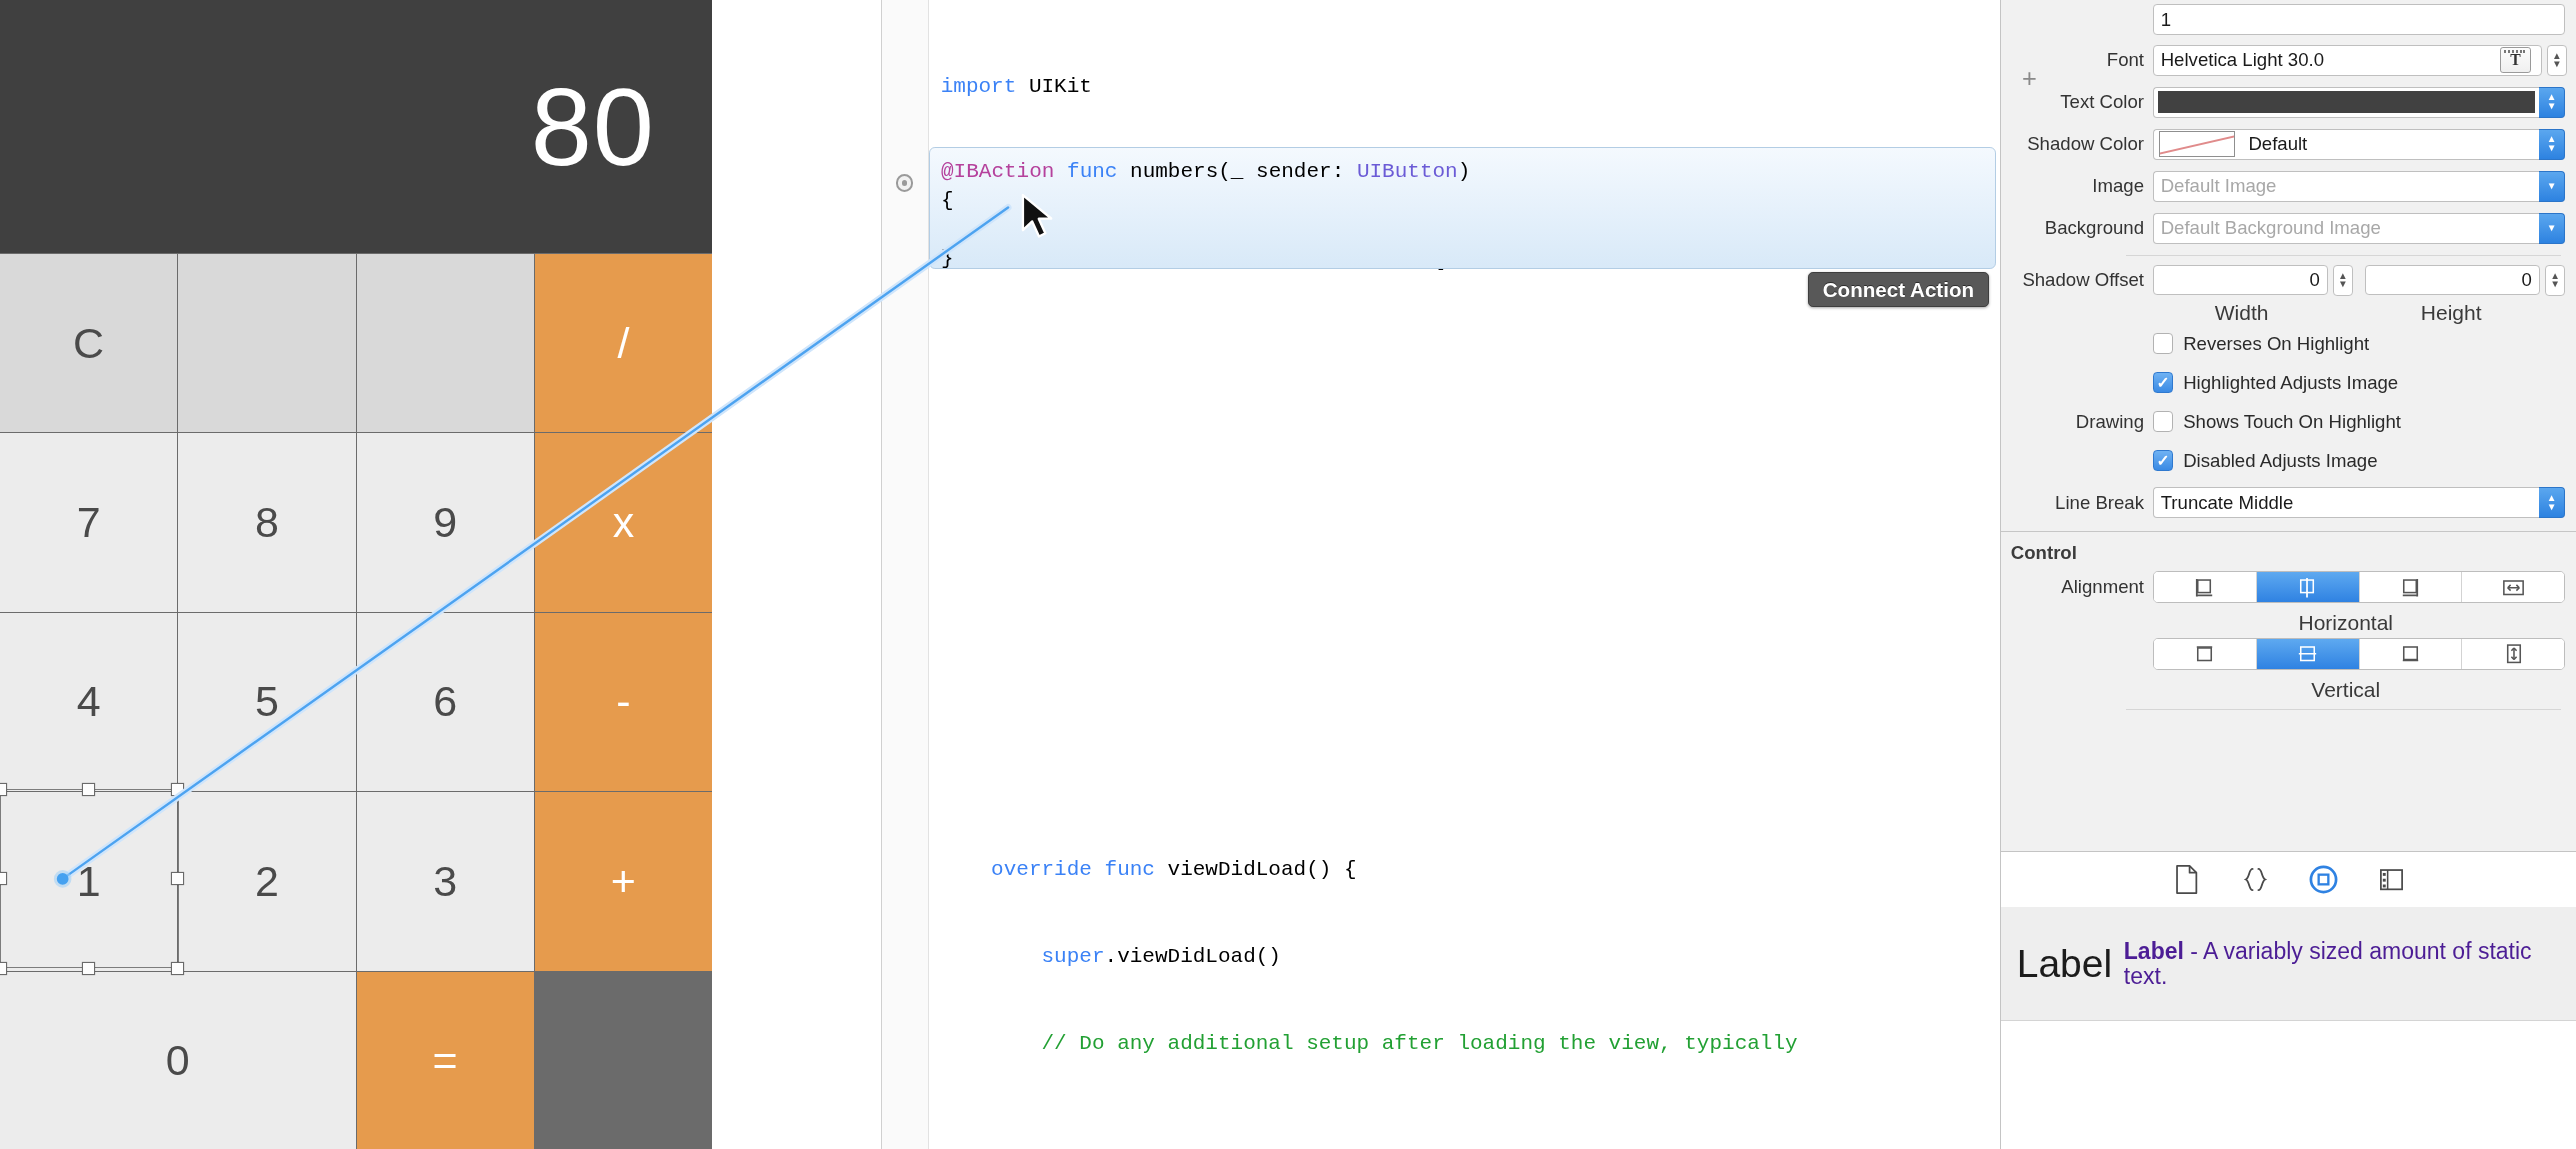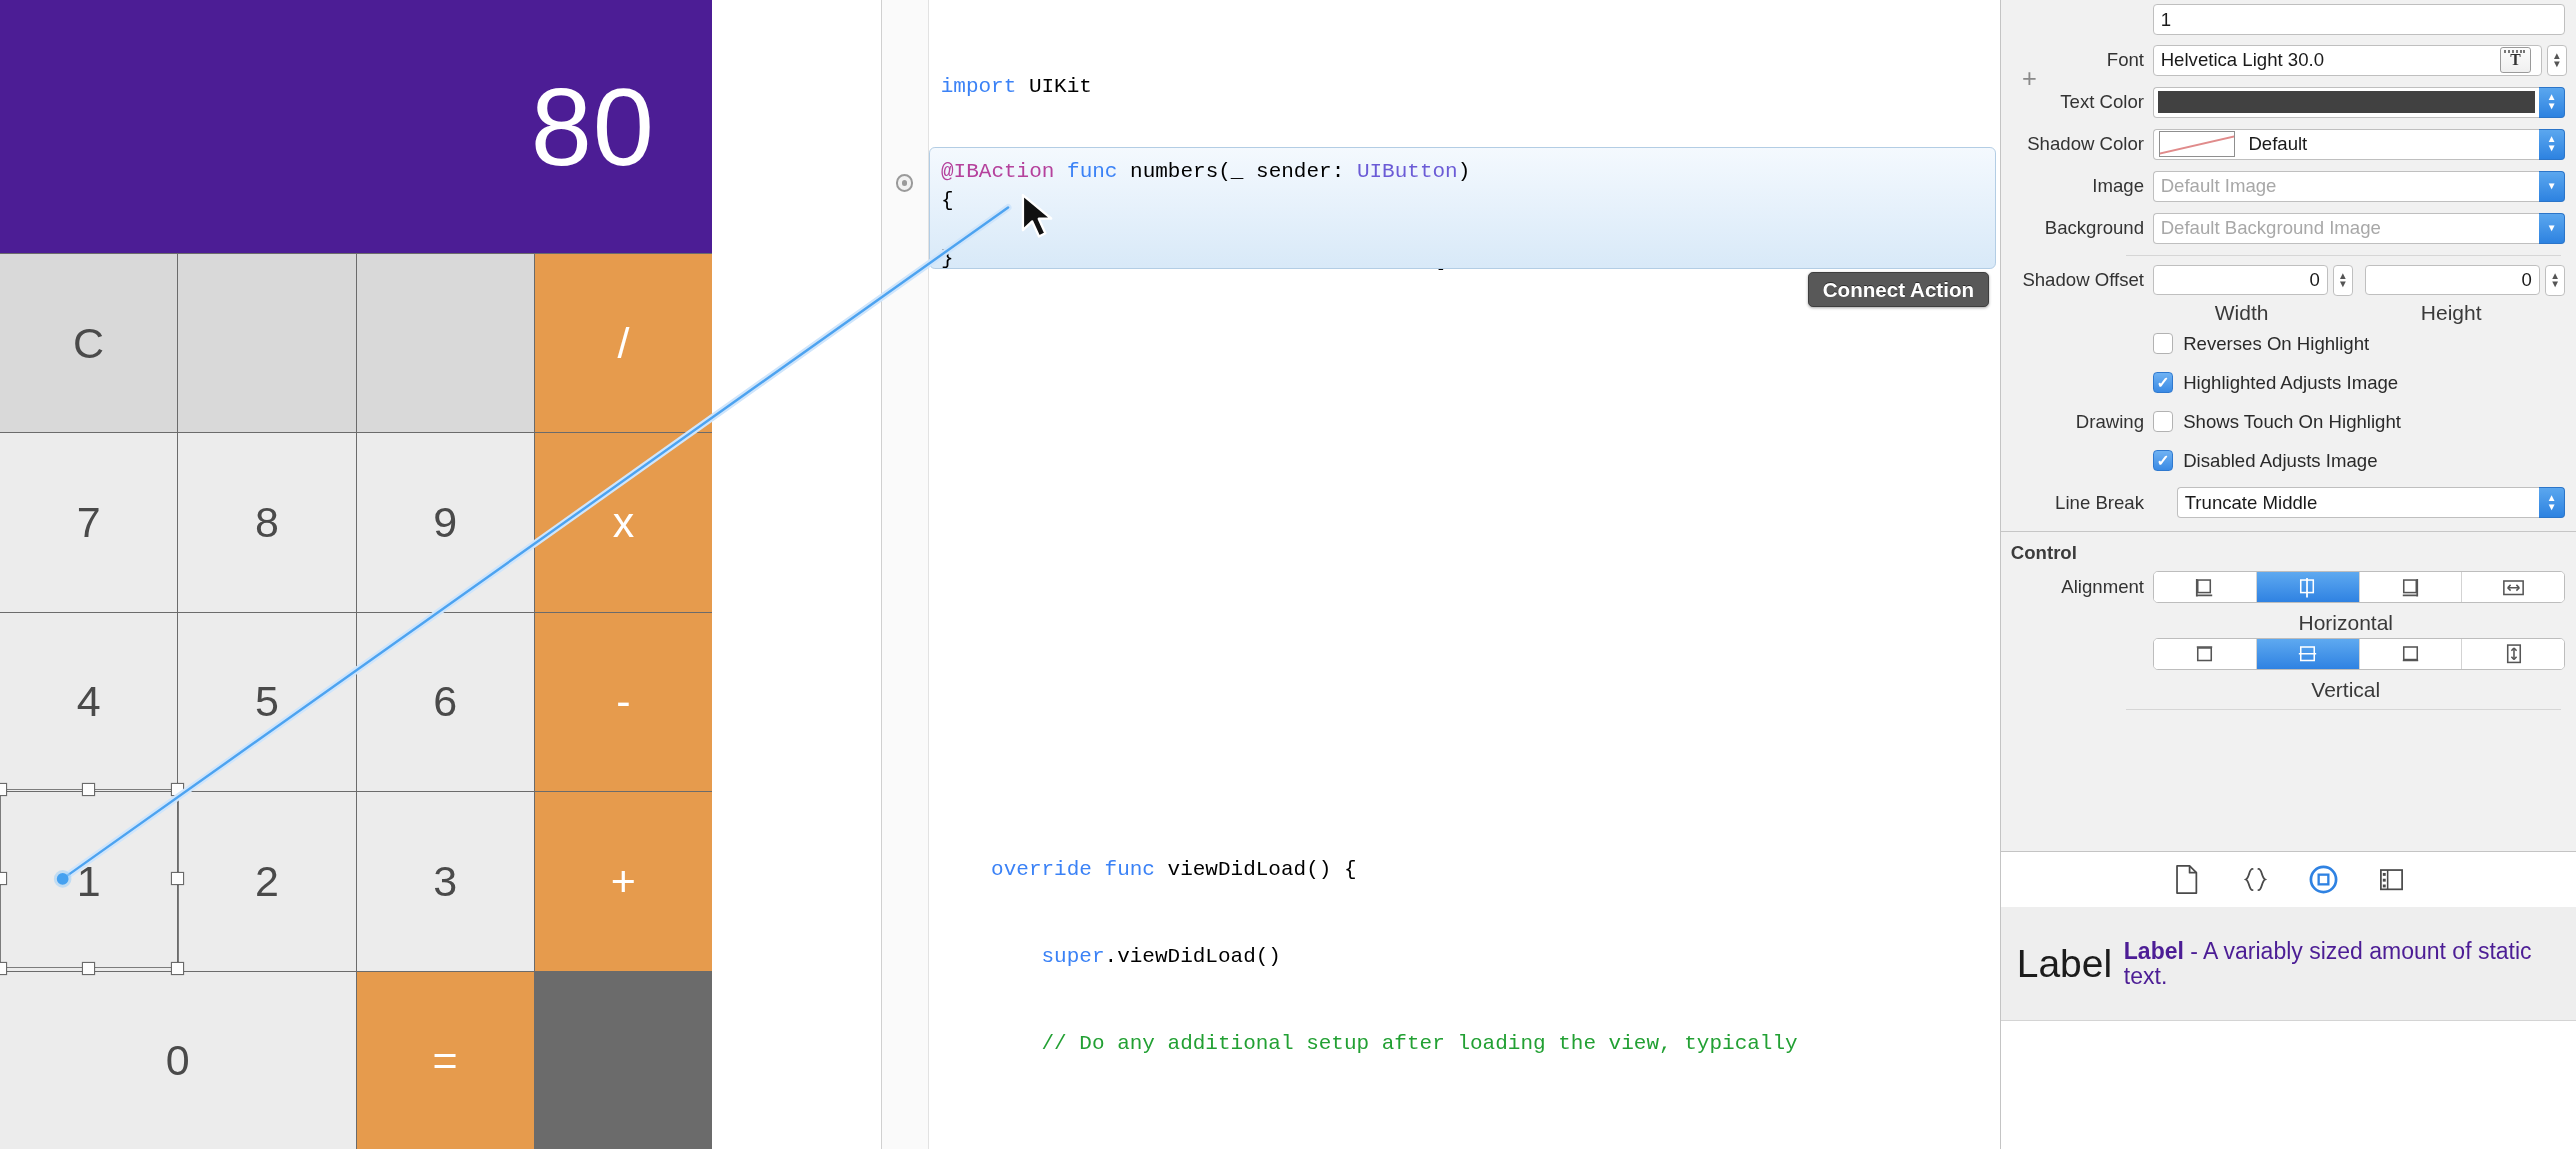--- a/index.html
+++ b/index.html
@@ -16,21 +16,21 @@
   #canvas-area {
     position: absolute; left: 0; top: 0; width: 881px; height: 1149px;
     background: #ffffff;
   }
   #phone-preview {
     position: absolute; left: 0; top: 0; width: 712px; height: 1149px;
     background: #ffffff;
   }
   #display-bar {
     position: absolute; left: 0; top: 0; width: 712px; height: 253px;
-    background: #4c1d95;
+    background: #404040;
     color: #ffffff;
     display: flex; align-items: center; justify-content: flex-end;
   }
   #display-value {
     font-family: "Liberation Sans", sans-serif;
     font-weight: 300;
     font-size: 110px;
     line-height: 1;
     letter-spacing: 1px;
     padding-right: 57px;
@@ -535,21 +535,21 @@
         <div class="cblabel">Drawing</div>
         <div class="cbox"></div>
         <div class="cbtext">Shows Touch On Highlight</div>
       </div>
       <div class="cbrow">
         <div class="cblabel"></div>
         <div class="cbox on"></div>
         <div class="cbtext">Disabled Adjusts Image</div>
       </div>
 
-      <div class="row" style="height:45px;gap:24px;">
+      <div class="row" style="height:45px;">
         <div class="rlabel">Line Break</div>
         <div class="rfield" style="padding-right:11.7px;">
           <div class="tf" style="flex:1; height:31px; border-radius:3.9px 0 0 3.9px; border-right:none;">Truncate Middle</div>
           <div class="popup-arrow">
             <span>▲</span>
             <span>▼</span>
           </div>
         </div>
       </div>
 

